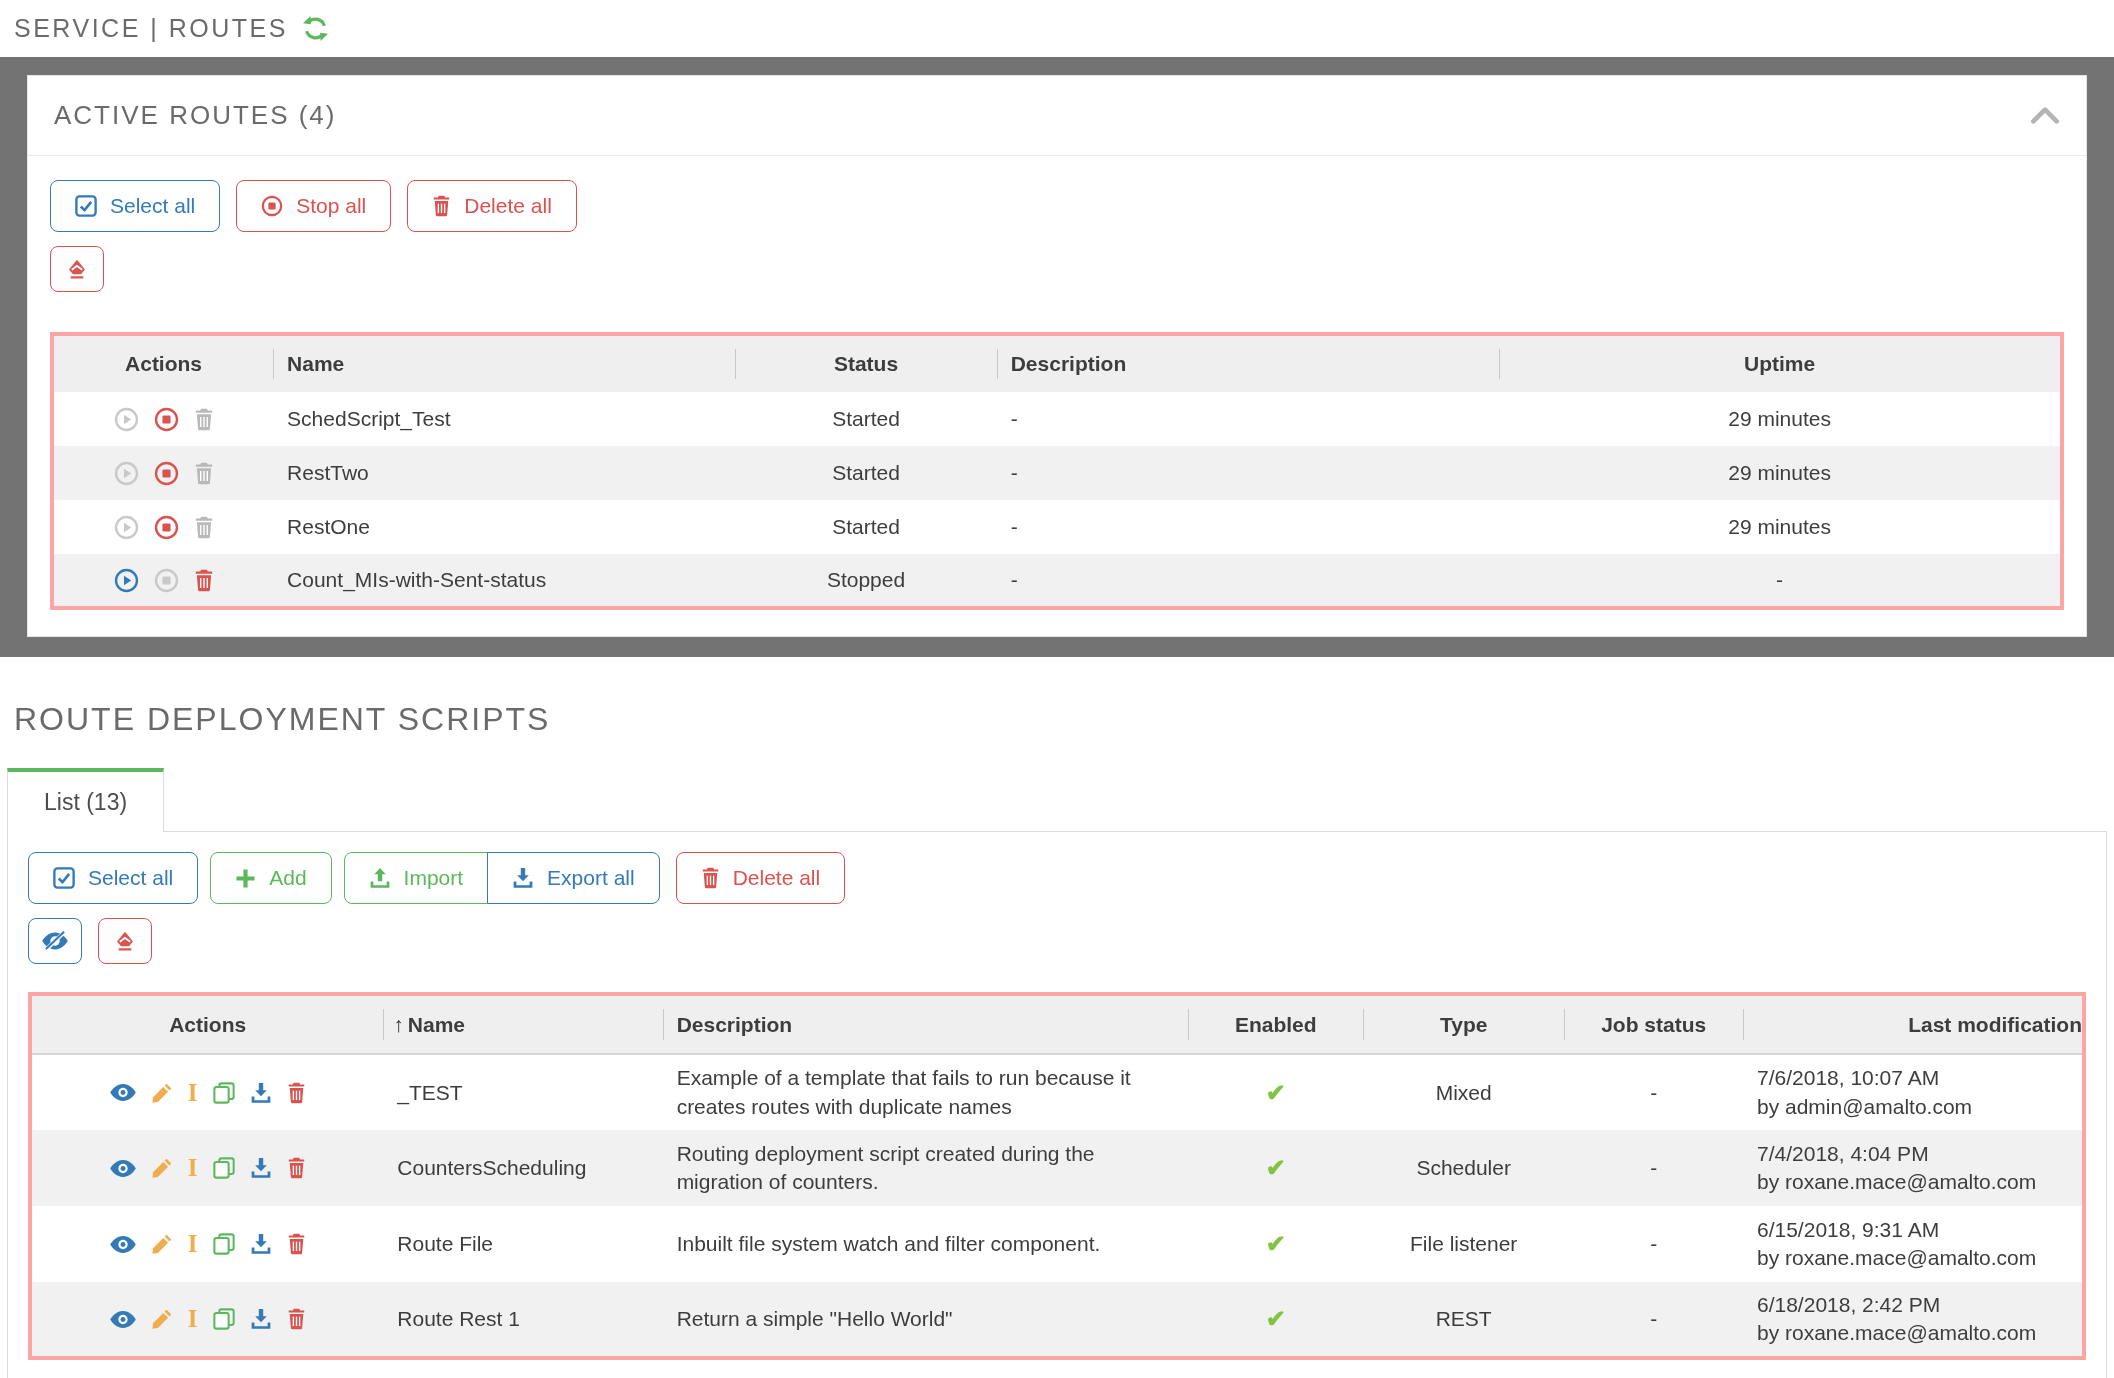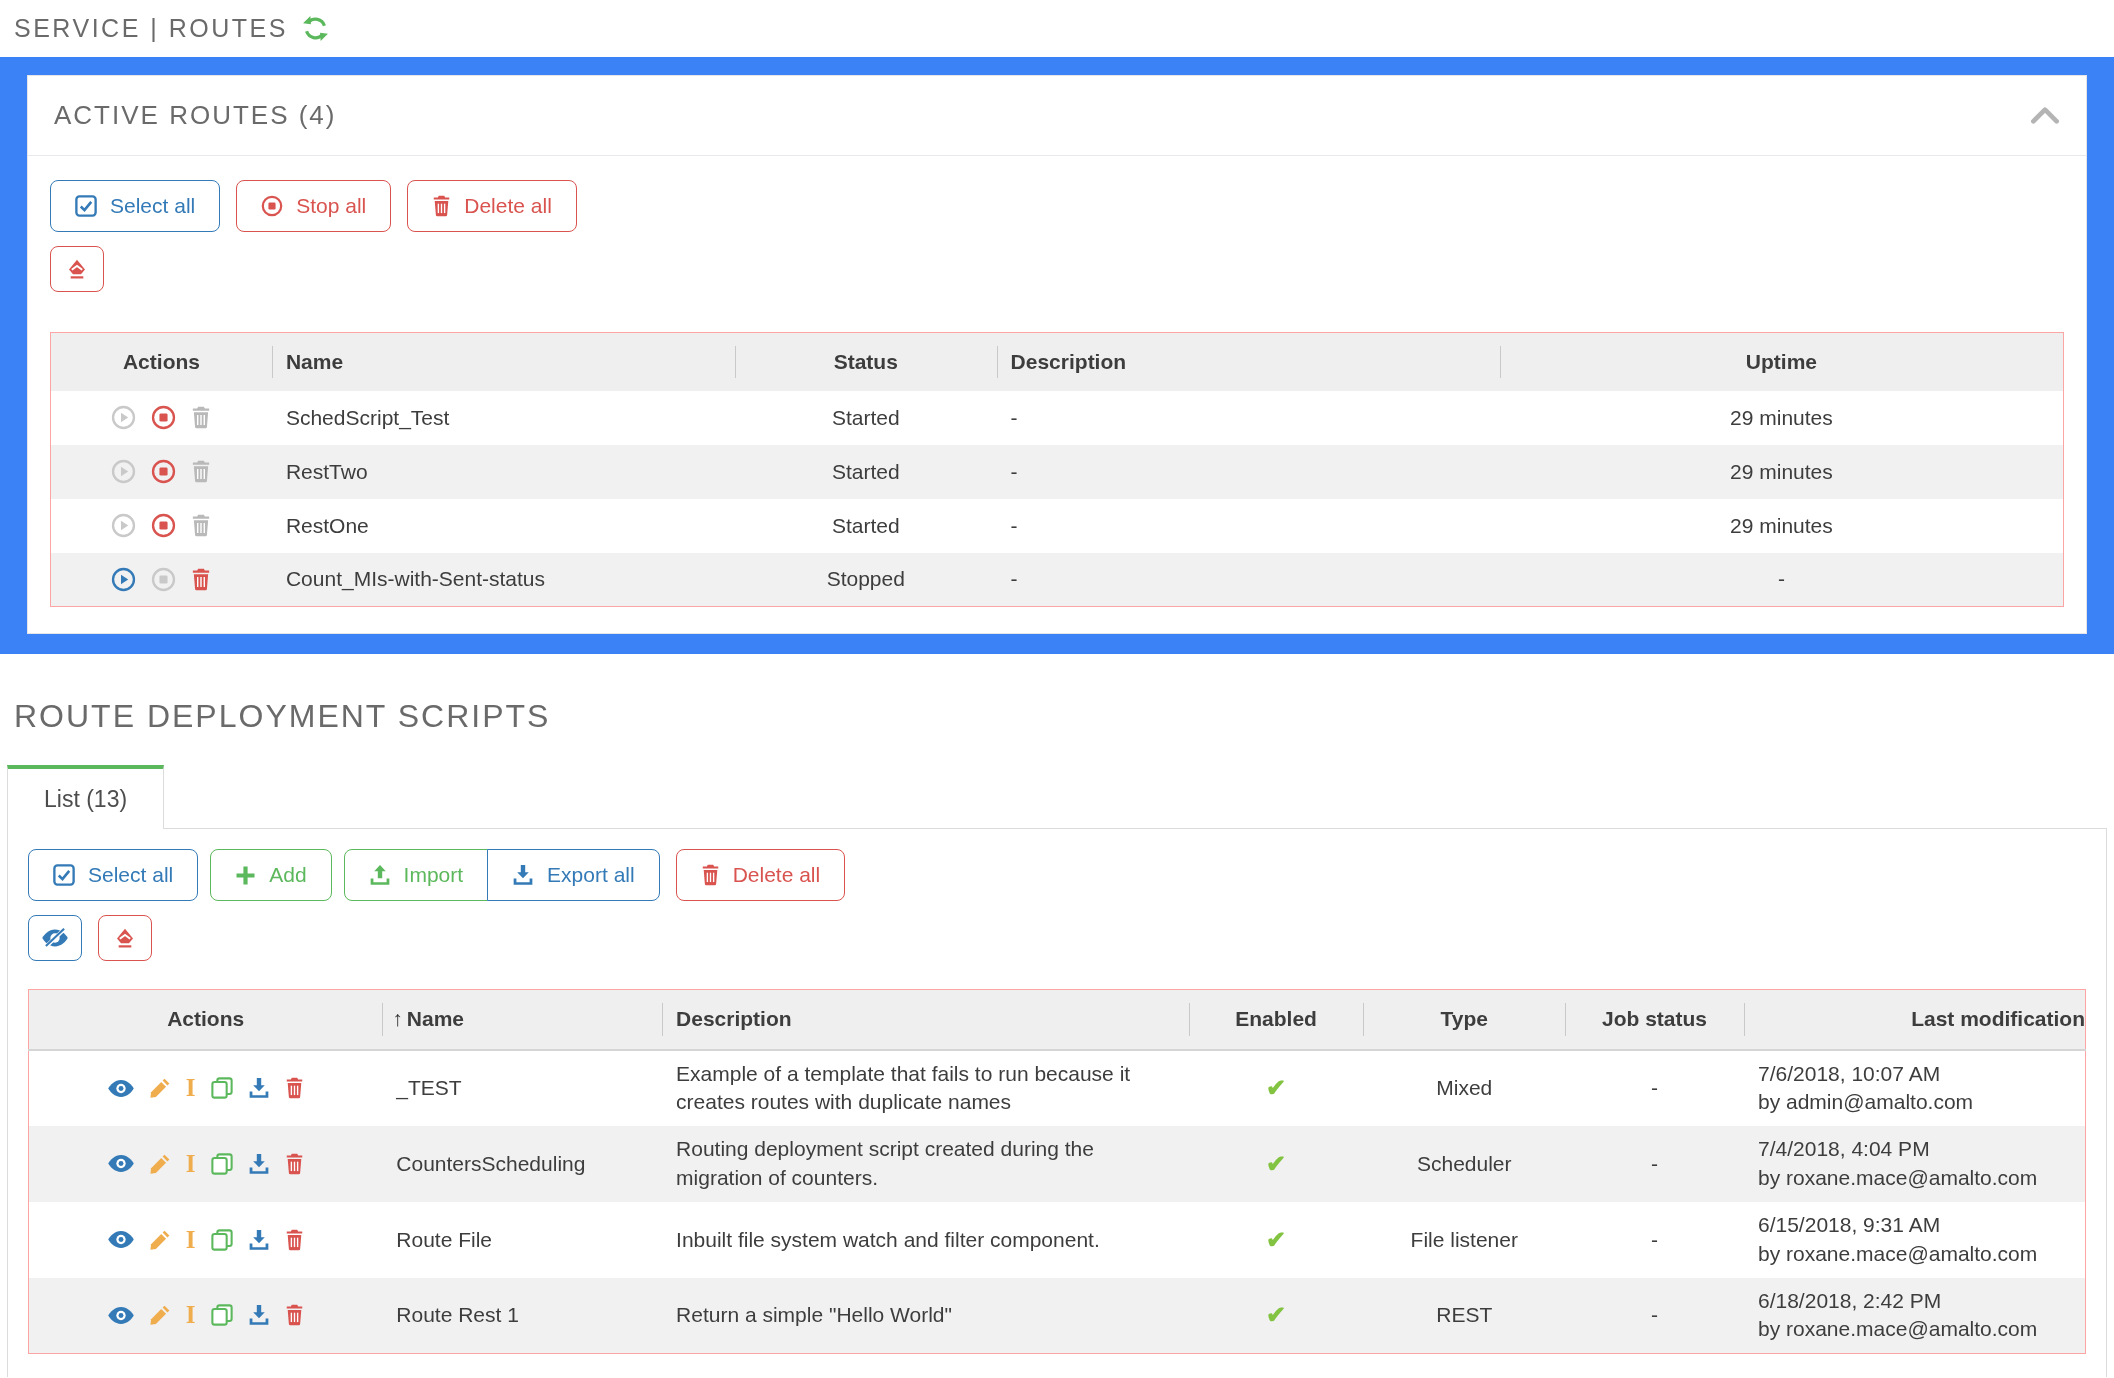--- a/index.html
+++ b/index.html
@@ -5,21 +5,21 @@
   * { box-sizing: border-box; margin: 0; padding: 0; }
   html,body { width: 2114px; height: 1378px; overflow: hidden; background:#fff;
     font-family: "Liberation Sans", sans-serif; color:#3d3d3d; }
 
   
   .topbar { height:57px; display:flex; align-items:center; gap:14px; padding-left:14px; background:#fff; }
   .page-title { font-size:25px; font-weight:normal; letter-spacing:2.5px; color:#6a6a6a; }
   .refresh { color:#5cb85c; display:inline-flex; cursor:pointer; }
 
   
-  .band { background:#3b82f6; padding:18px 0 20px; }
+  .band { background:#737373; padding:18px 0 20px; }
   .card { margin:0 27px; background:#fff; border:1px solid #e4e4e9; }
   .card-header { height:80px; display:flex; align-items:center; justify-content:space-between;
      padding:0 26px; border-bottom:1px solid #e8e8ef; }
   .card-title { font-size:26px; letter-spacing:2px; color:#6a6a6a; }
   .chev { color:#b4b4b4; display:inline-flex; cursor:pointer; }
   .card-body { padding:24px 22px 26px; }
 
   
   .btnrow { display:flex; gap:16px; }
   .btn { display:inline-flex; align-items:center; gap:13px; height:52px; padding:0 24px;
@@ -28,21 +28,21 @@
   .btn-blue  { color:#337ab7; border-color:#337ab7; }
   .btn-red   { color:#d9534f; border-color:#d9534f; }
   .btn-green { color:#5cb85c; border-color:#5cb85c; }
   .btn-sq { width:54px; height:46px; padding:0; justify-content:center; }
   .btnrow2 { display:flex; gap:16px; margin-top:14px; }
   .btn-group { display:inline-flex; }
   .btn-group .btn:first-child { border-radius:8px 0 0 8px; }
   .btn-group .btn:last-child  { border-radius:0 8px 8px 0; margin-left:-1px; }
 
   
-  table.tbl { width:100%; border-collapse:collapse; border:1px solid #fca5a5; font-size:21px; }
+  table.tbl { width:100%; border-collapse:collapse; border:4px solid #fca5a5; font-size:21px; }
   .tbl th { background:#efefef; font-weight:bold; color:#3d3d3d; position:relative; text-align:center; }
   .tbl th + th::before { content:""; position:absolute; left:0; top:13px; bottom:13px; width:1px; background:#c9c9c9; }
   .tbl1 { margin-top:40px; }
   .tbl1 th { height:58px; }
   .tbl1 td { height:54px; }
   .tbl2 { margin-top:28px; }
   .tbl2 th { height:60px; border-bottom:2px solid #d5d5d5; }
   .tbl2 td { height:76px; }
   .tbl tbody tr:nth-child(even) { background:#f1f1f2; }
   td { vertical-align:middle; }

